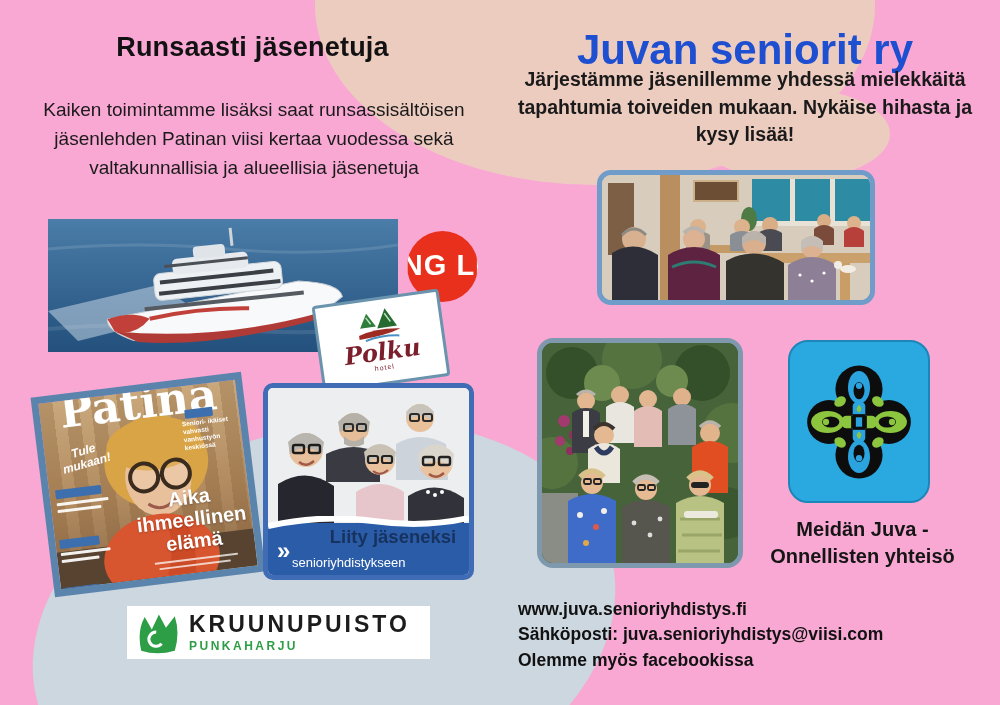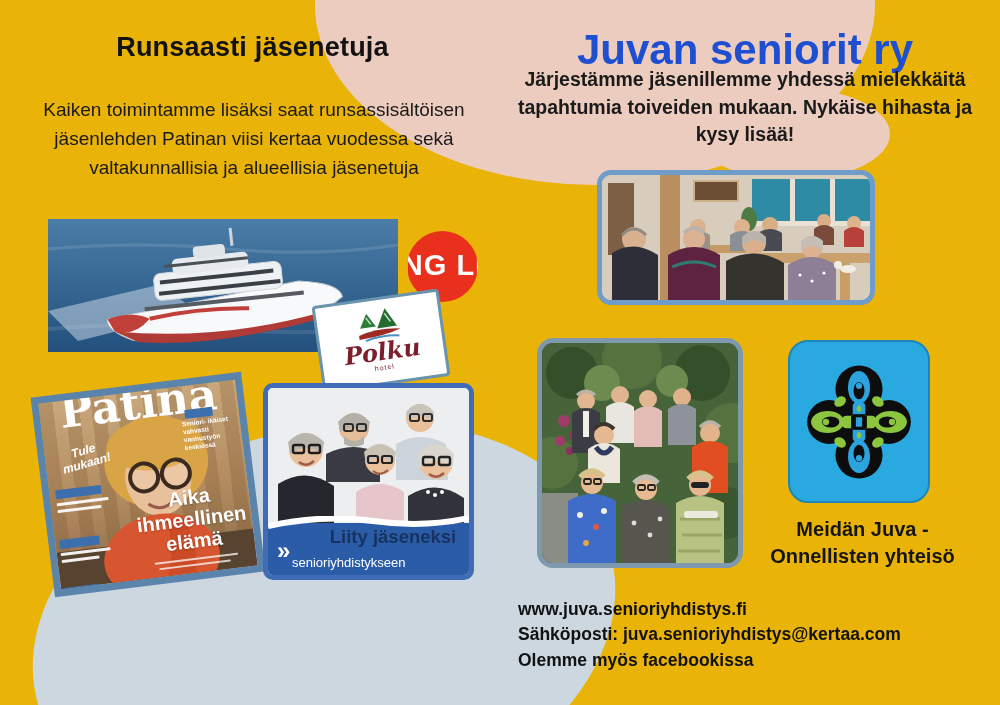--- a/index.html
+++ b/index.html
@@ -1,18 +1,18 @@
 <!DOCTYPE html>
 <html><head>
 <meta charset="utf-8">
 <style>
   * { margin:0; padding:0; box-sizing:border-box; }
   html,body { background:#fff; }
   body { font-family:"Liberation Sans", sans-serif; }
-  .page { position:relative; width:1000px; height:705px; background:#eab308; overflow:hidden; }
+  .page { position:relative; width:1000px; height:705px; background:#f9a8d4; overflow:hidden; }
 
   
   .blob { position:absolute; }
   .blob-pink { left:315px; top:-175px; width:560px; height:360px; background:#edccc0; border-radius:50%; }
   .blob-pink2 { left:695px; top:88px; width:195px; height:92px; background:#edccc0; border-radius:50%; }
   .blob-gray { left:28px; top:428px; width:592px; height:400px; background:#ccd7e0; border-radius:50%; transform:rotate(-14deg); }
 
   
   .h-left { position:absolute; left:60px; top:32px; width:385px; text-align:center;
             font-size:27px; font-weight:bold; color:#121212; letter-spacing:.2px; }
@@ -224,20 +224,30 @@
     <div class="join-band">
       <svg width="201" height="14" viewBox="0 0 201 14" style="position:absolute;top:-7px;left:0">
         <path d="M0,10 Q55,-2 105,5 Q155,12 201,2" stroke="#ffffff" stroke-width="6" fill="none"></path>
       </svg>
     </div>
     <div class="join-chevron">»</div>
     <div class="join-l1">Liity jäseneksi</div>
     <div class="join-l2">senioriyhdistykseen</div>
   </div>
 
+  <div class="kruunu">
+    <svg width="46" height="44" viewBox="0 0 52 48">
+      <path d="M7,44 Q2,22 11,6 L19,20 L27,3 L35,18 L45,5 Q51,24 45,44 Q25,50 7,44 Z" fill="#2e9e46"></path>
+      <path d="M30,36 a8,8 0 1,1 -6,-13" stroke="#ffffff" stroke-width="3.4" fill="none"></path>
+    </svg>
+    <div class="kruunu-txt">
+      <div class="kruunu-name">KRUUNUPUISTO</div>
+      <div class="kruunu-sub">PUNKAHARJU</div>
+    </div>
+  </div>
 
   <div class="h-right">Juvan seniorit ry</div>
   <div class="p-right">Järjestämme jäsenillemme yhdessä mielekkäitä tapahtumia toiveiden mukaan. Nykäise hihasta ja kysy lisää!</div>
 
   <div class="meeting">
     <svg width="268" height="125" viewBox="0 0 268 125">
       <rect width="268" height="125" fill="#d8ccbd"></rect>
       <rect x="6" y="8" width="26" height="72" fill="#7d5f45"></rect>
       <rect x="58" y="0" width="20" height="125" fill="#b98f60"></rect>
       <rect x="92" y="6" width="44" height="20" fill="#6b4e33" stroke="#cbb089" stroke-width="2"></rect>
@@ -382,17 +392,17 @@
       <path d="M70,102 Q76,96 70,92 Q64,96 70,102 Z" fill="#8cc63f"></path>
     </svg>
   </div>
   <div class="mj-text">
     <div>Meidän Juva -</div>
     <div>Onnellisten yhteisö</div>
   </div>
 
   <div class="contact">
     <div>www.juva.senioriyhdistys.fi</div>
-    <div>Sähköposti: juva.senioriyhdistys@kertaa.com</div>
+    <div>Sähköposti: juva.senioriyhdistys@viisi.com</div>
     <div>Olemme myös facebookissa</div>
   </div>
 
 </div>
 
 </body></html>

